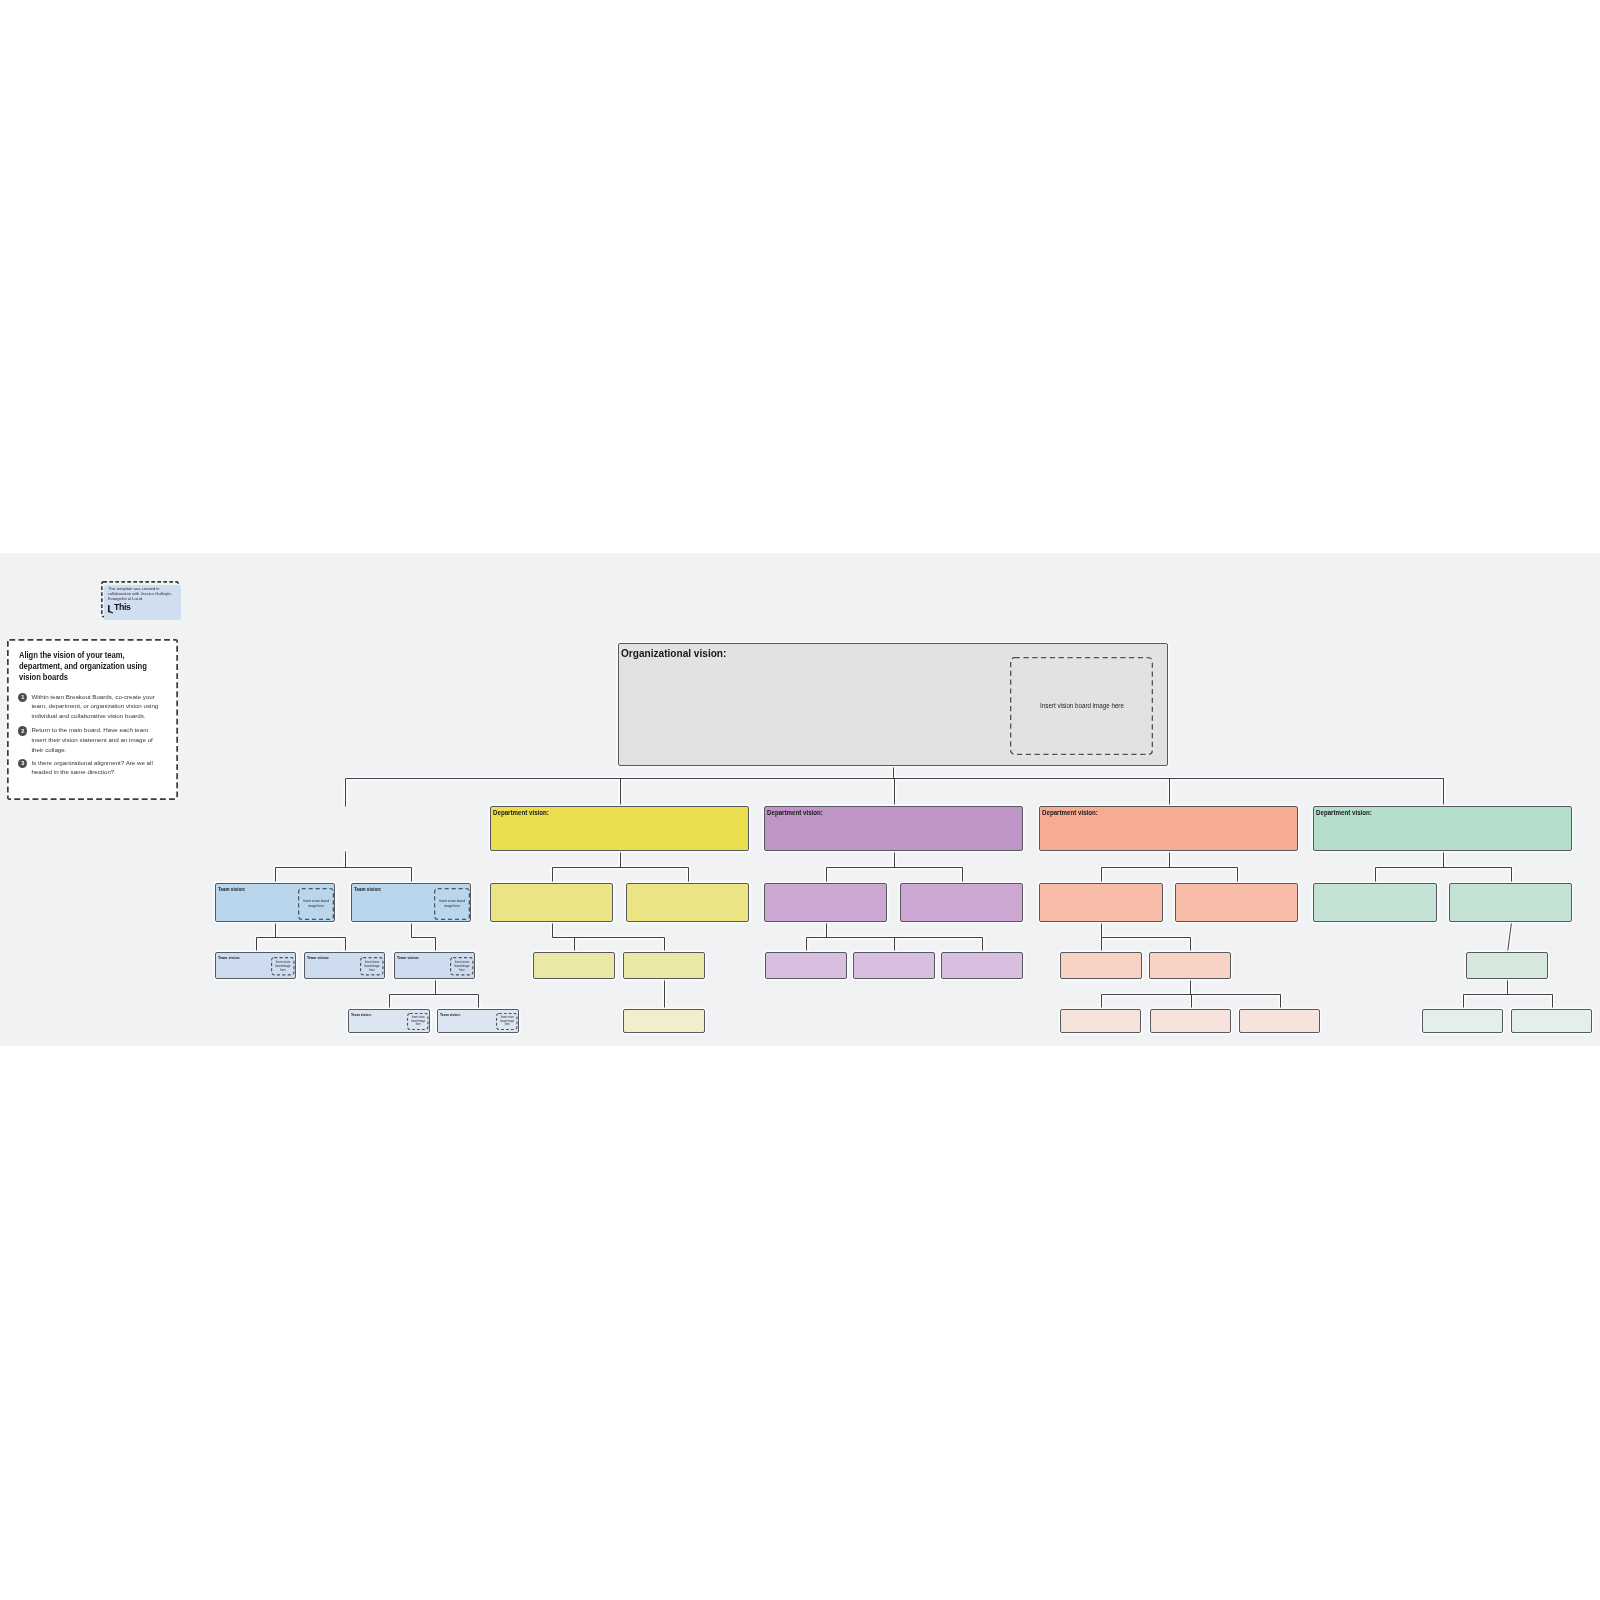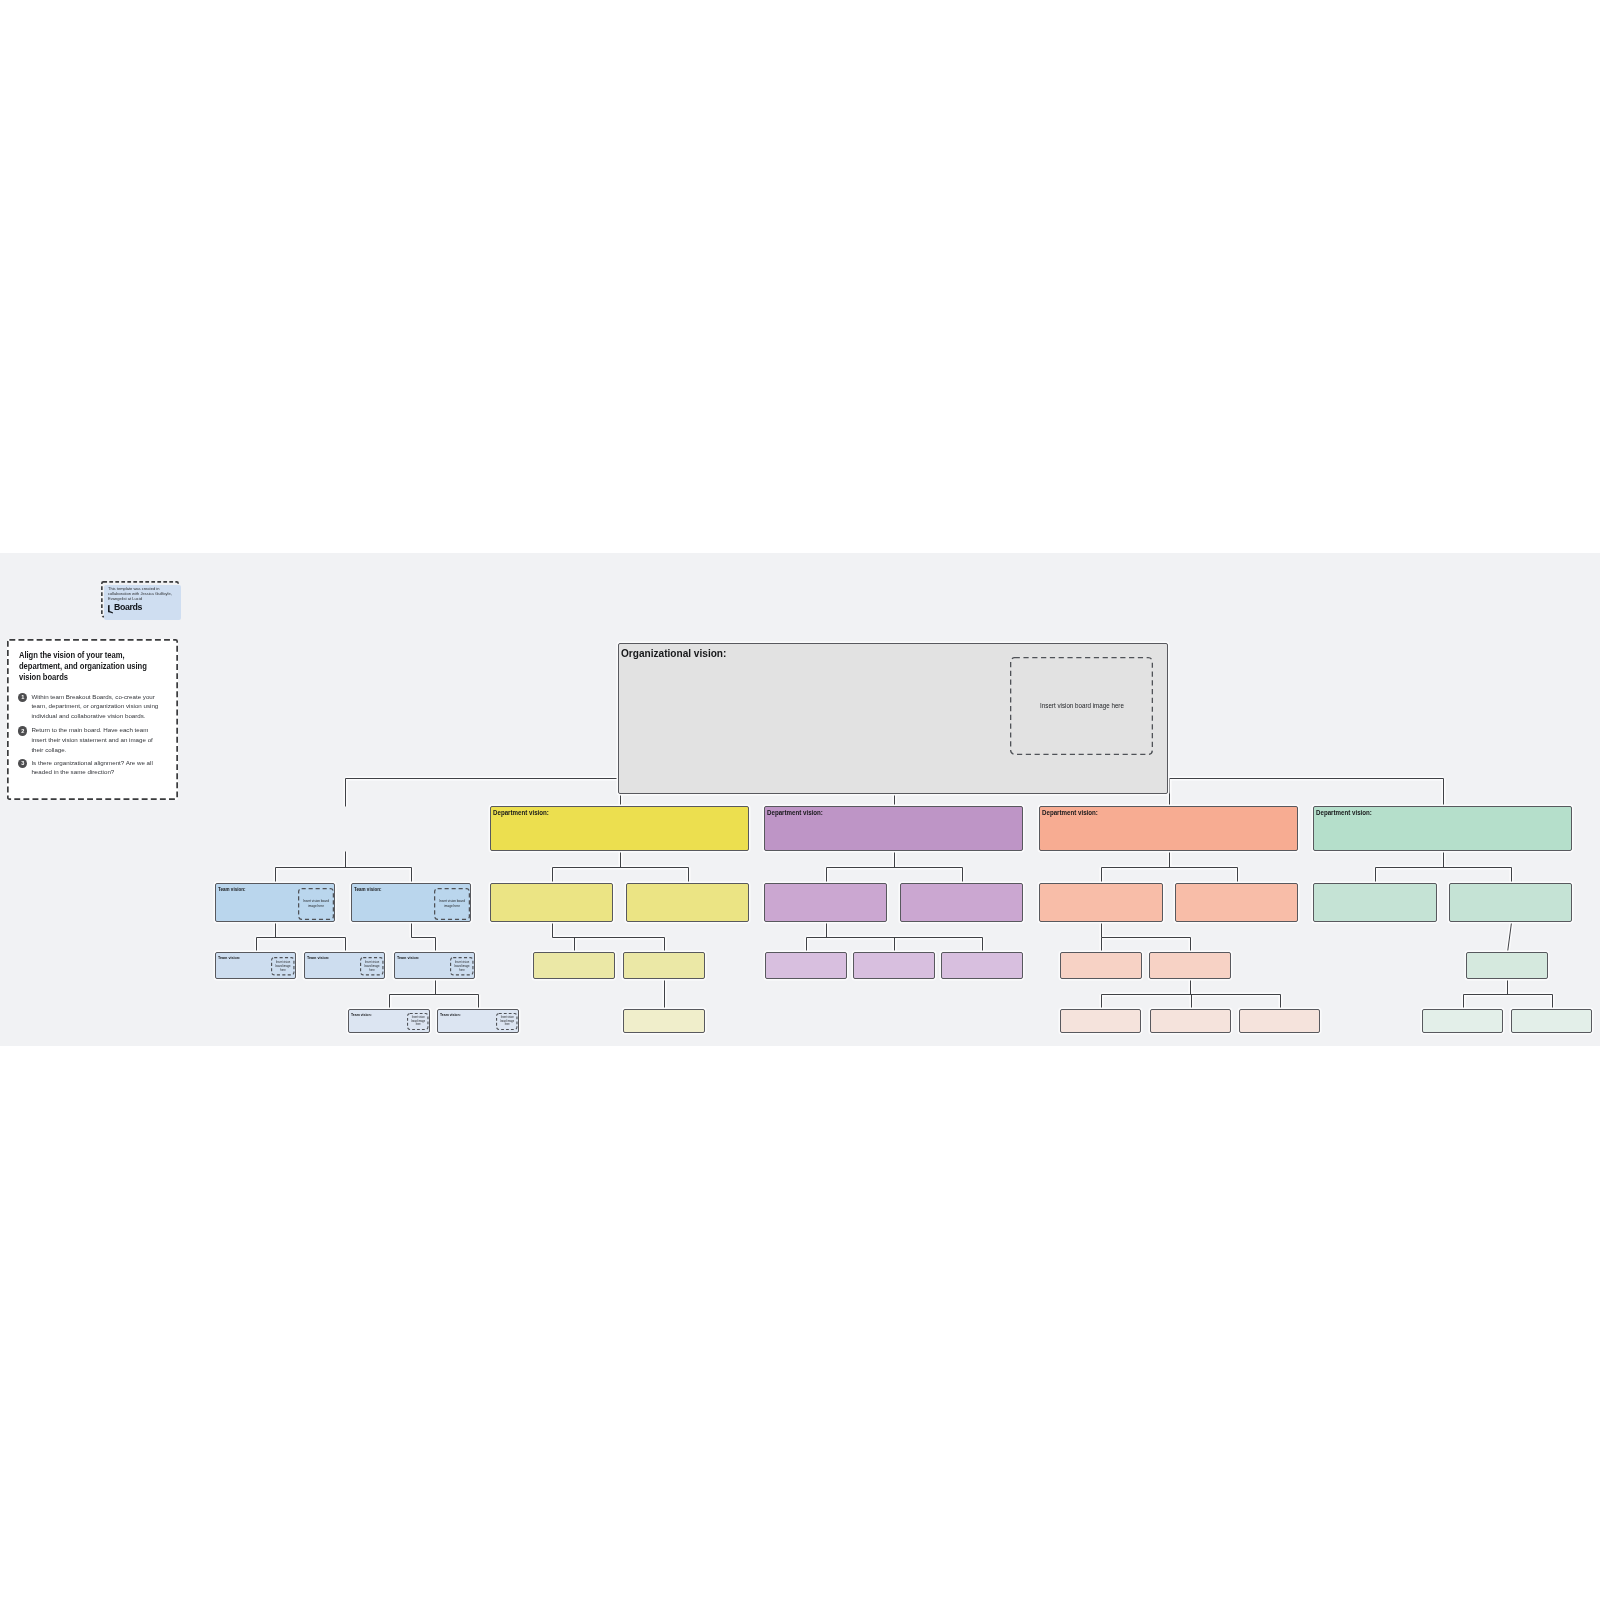--- a/index.html
+++ b/index.html
@@ -45,21 +45,21 @@
   <svg class="outline" viewBox="0 0 78 36.5" preserveAspectRatio="none">
     <rect x="0.85" y="0.85" width="76.3" height="34.8" rx="1.5" stroke-width="1.6" stroke-dasharray="3.7 2.3"></rect>
     </svg>
   <div id="credit-inner">
     <div id="credit-text">This template was created in collaboration with Jessica Guilfoyle, Evangelist at Lucid</div>
     <div id="credit-logo">
       <svg width="4.9" height="8.6" viewBox="0 0 49 86">
         <path d="M0 2 L16 0 L16 73 L0 73 Z" fill="#161a20"></path>
         <path d="M11 57 L49 73 L49 86 L11 73 Z" fill="#161a20"></path>
       </svg>
-      <span class="word">Boards</span>
+      <span class="word">This</span>
     </div>
   </div>
 </div>
 
 <div id="instr">
   <svg class="outline" viewBox="0 0 171 161" preserveAspectRatio="none">
     <rect x="0.85" y="0.85" width="169.3" height="159.3" rx="1.5" stroke-width="1.7" stroke-dasharray="5.9 3.2"></rect>
     </svg>
   <h1>Align the vision of your team, department, and organization using vision boards</h1>
   <div class="step" style="top:52.5px">
@@ -200,21 +200,21 @@
         <path d="M 1101.5 441.5 L 1280.5 441.5"></path>
         <path d="M 1101.5 441.5 L 1101.5 456.5"></path>
         <path d="M 1191.5 441.5 L 1191.5 456.5"></path>
         <path d="M 1280.5 441.5 L 1280.5 456.5"></path>
         <path d="M 1507.5 426.5 L 1507.5 441.5"></path>
         <path d="M 1463.5 441.5 L 1552.5 441.5"></path>
         <path d="M 1463.5 441.5 L 1463.5 456.5"></path>
         <path d="M 1552.5 441.5 L 1552.5 456.5"></path>
       </g>
   </svg>
-<div class="node" style="left:618px;top:90px;width:550px;height:151px;background:#e2e2e2;">
+<div class="node" style="left:618px;top:90px;width:550px;height:123px;background:#e2e2e2;">
       <span class="lbl" style="font-size:11.6px">Organizational vision:</span>
       <div class="dash" style="left:391px;top:13px;width:143px;height:98px;font-size:7px">
         <svg viewBox="0 0 143 98" preserveAspectRatio="none">
           <rect x="0.65" y="0.65" width="141.7" height="96.7" rx="4" stroke-width="1.3" stroke-dasharray="5.2 3.6"></rect>
         </svg>
         <span class="dtx nw" style="width:100px;">Insert vision board image here</span>
       </div>
     </div>
 <div class="node" style="left:490px;top:253px;width:259px;height:45px;background:#ecdf4f;">
       <span class="lbl" style="font-size:7.1px">Department vision:</span>

